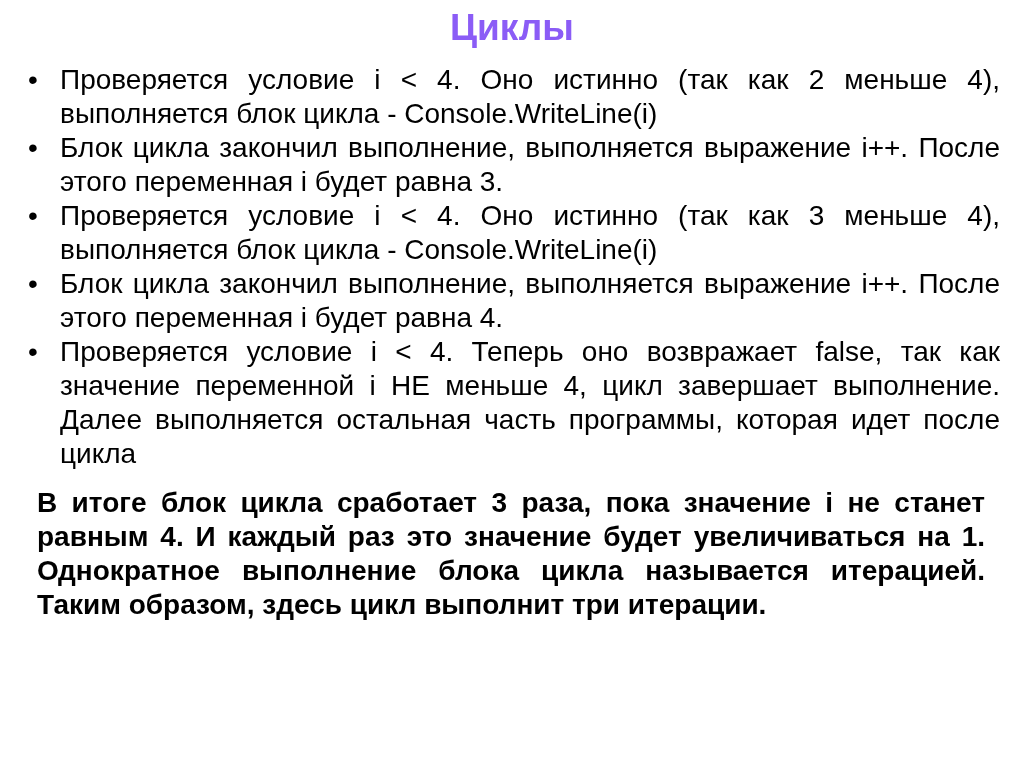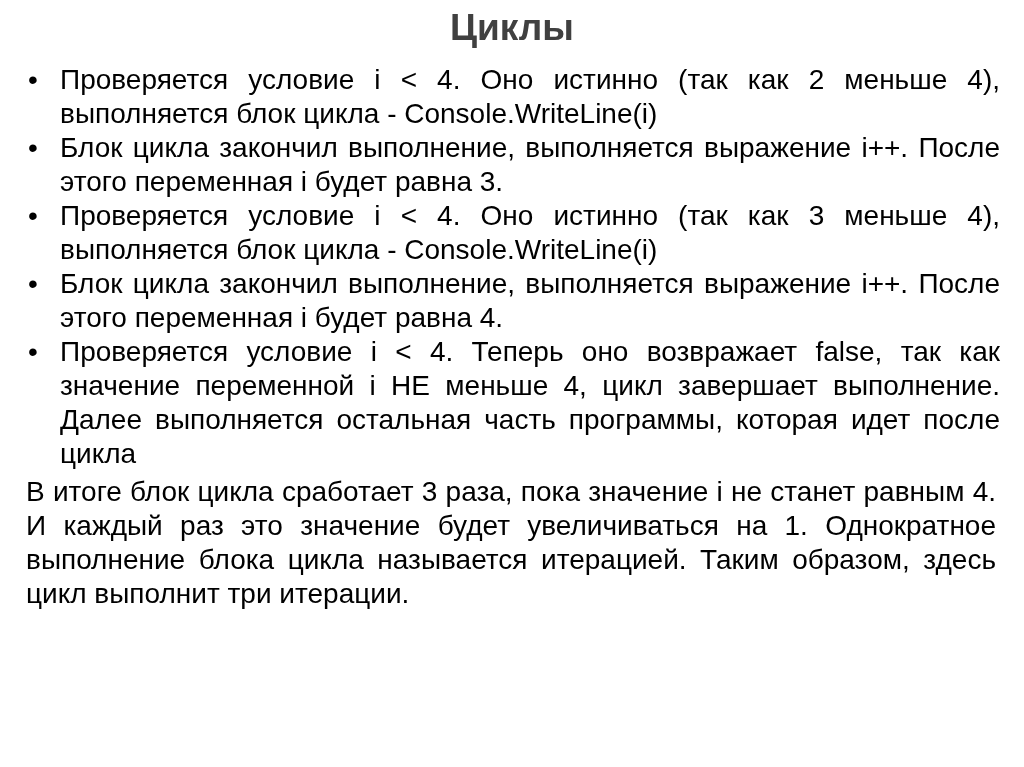--- a/index.html
+++ b/index.html
@@ -16,21 +16,21 @@
     font-family: "Liberation Sans", sans-serif;
     overflow: hidden;
     box-sizing: border-box;
   }
   .title {
     margin: 6px 0 13px 0;
     font-size: 37px;
     line-height: 44px;
     font-weight: bold;
     text-align: center;
-    color: #404040;
+    color: #8b5cf6;
   }
   .content {
     padding: 0 24px 0 22px;
     font-size: 28px;
     line-height: 34px;
     color: #000000;
   }
   ul.bullets {
     list-style: none;
     margin: 0;
@@ -41,22 +41,23 @@
     padding-left: 38px;
     margin: 0;
     text-align: justify;
   }
   ul.bullets li .marker {
     position: absolute;
     left: 6px;
     top: 0;
   }
   .closing {
-    margin: 4px;
+    margin: 15px;
     text-align: justify;
+    font-weight: bold;
   }
 </style>
 </head>
 <body>
 
 <div class="slide">
   <h1 class="title">Циклы</h1>
 
   <div class="content">
     <ul class="bullets">

